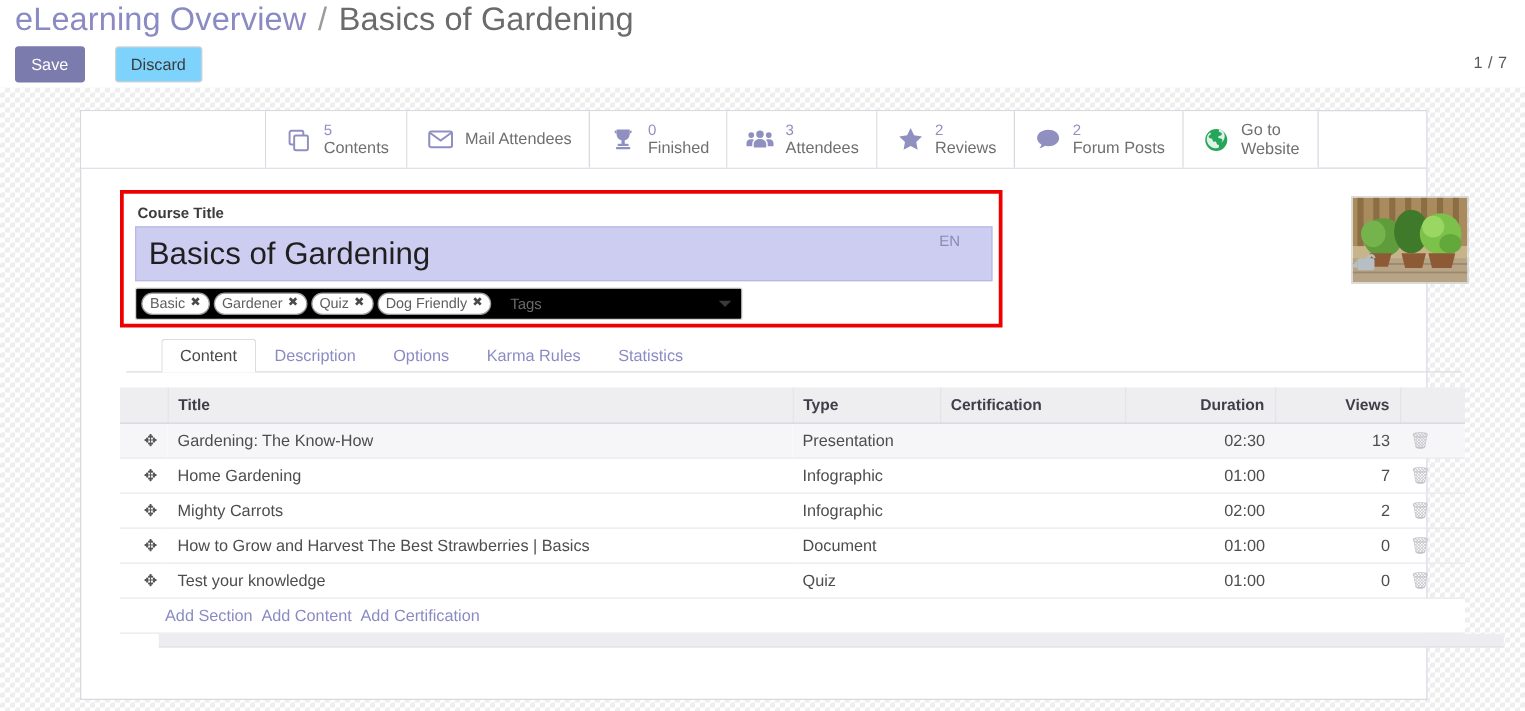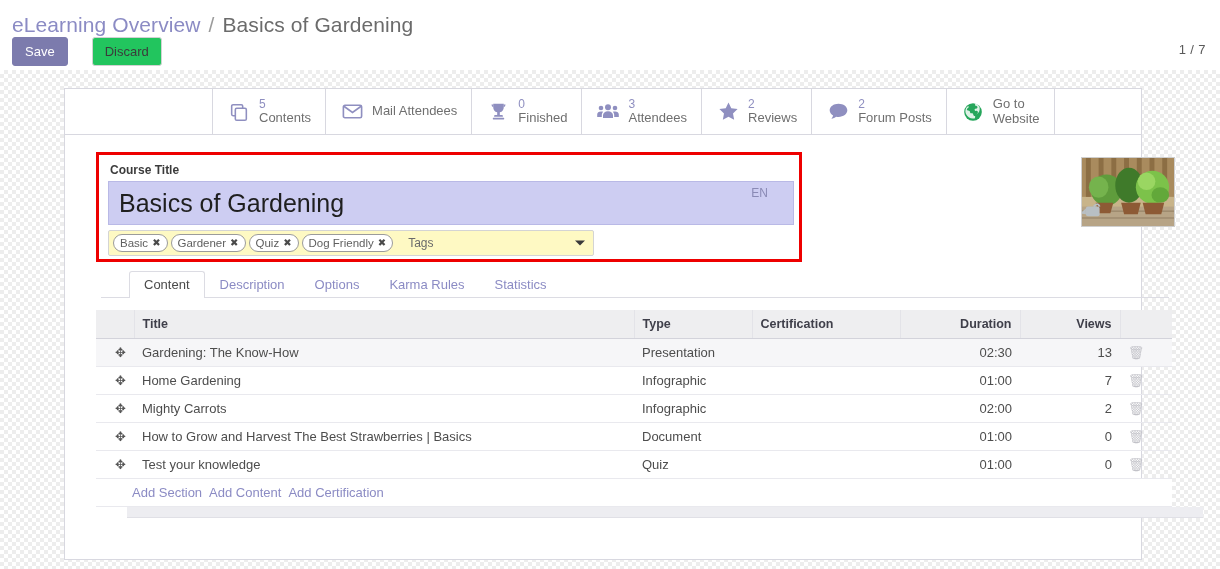--- a/index.html
+++ b/index.html
@@ -5,32 +5,32 @@
   html,body{margin:0;padding:0;}
   body{
     width:1220px;height:569px;overflow:hidden;
     font-family:"Liberation Sans", sans-serif;
     font-size:13px;color:#4c4c4c;background:#ffffff;
   }
   .app{position:relative;width:1220px;height:569px;}
 
   
   .cp{position:absolute;left:0;top:0;width:1220px;height:70px;background:#fff;}
-  .breadcrumb{position:absolute;left:12px;top:13px;font-size:21px;letter-spacing:.1px;white-space:nowrap;}
+  .breadcrumb{position:absolute;left:12px;top:0;font-size:26px;letter-spacing:.1px;white-space:nowrap;}
   .bc-link{color:#8b8bc4;cursor:pointer;}
   .bc-sep{color:#9b9b9b;margin:0 2px;}
   .bc-cur{color:#6b6b6b;}
 
   .btnrow{position:absolute;left:12px;top:37px;display:flex;gap:24px;}
   .btn{
     font-family:"Liberation Sans", sans-serif;font-size:13px;line-height:1;
     padding:7px 12px;border-radius:3px;cursor:pointer;white-space:nowrap;
   }
   .btn-primary{background:#7c7bad;border:1px solid #7c7bad;color:#fff;}
-  .btn-default{background:#22c55e;border:1px solid #d2d2d2;color:#3b3b3b;}
+  .btn-default{background:#7dd3fc;border:1px solid #d2d2d2;color:#3b3b3b;}
 
   .pager{position:absolute;right:14px;top:42px;font-size:13px;color:#5a5a5a;letter-spacing:.4px;}
 
   
   .canvas{
     position:absolute;left:0;top:70px;width:1220px;height:499px;
     background-color:#ffffff;
     background-image:
       linear-gradient(45deg,#ededed 25%,transparent 25%,transparent 75%,#ededed 75%,#ededed),
       linear-gradient(45deg,#ededed 25%,transparent 25%,transparent 75%,#ededed 75%,#ededed);
@@ -70,21 +70,21 @@
   .field-label{position:absolute;left:11px;top:8px;font-size:12px;font-weight:bold;color:#3c3c3c;}
   .title-input{
     position:absolute;left:9px;top:26px;width:686px;height:44px;
     background:#cdcdf2;border:1px solid #b9b9e6;box-sizing:border-box;
     display:flex;align-items:center;padding:0 10px;cursor:text;
   }
   .title-text{font-size:25px;color:#1f1f1f;line-height:1;}
   .lang-badge{position:absolute;right:25px;top:4px;font-size:12px;color:#8a8ab5;}
   .tags-input{
     position:absolute;left:9px;top:75px;width:486px;height:26px;
-    background:#fef9c3;border:1px solid #d4d4d4;border-radius:2px;box-sizing:border-box;
+    background:#000000;border:1px solid #d4d4d4;border-radius:2px;box-sizing:border-box;
     display:flex;align-items:center;padding:0 4px;cursor:text;
   }
   .chip{
     display:inline-flex;align-items:center;gap:4px;
     border:1px solid #9b9b9b;border-radius:11px;
     padding:1px 6px;margin-right:3px;font-size:11.5px;color:#5f5f5f;
     background:#fff;line-height:1.25;white-space:nowrap;
   }
   .chip-x{font-size:10px;color:#4a4a4a;cursor:pointer;}
   .tags-ph{font-size:12px;color:#6a6a6a;margin-left:12px;}

